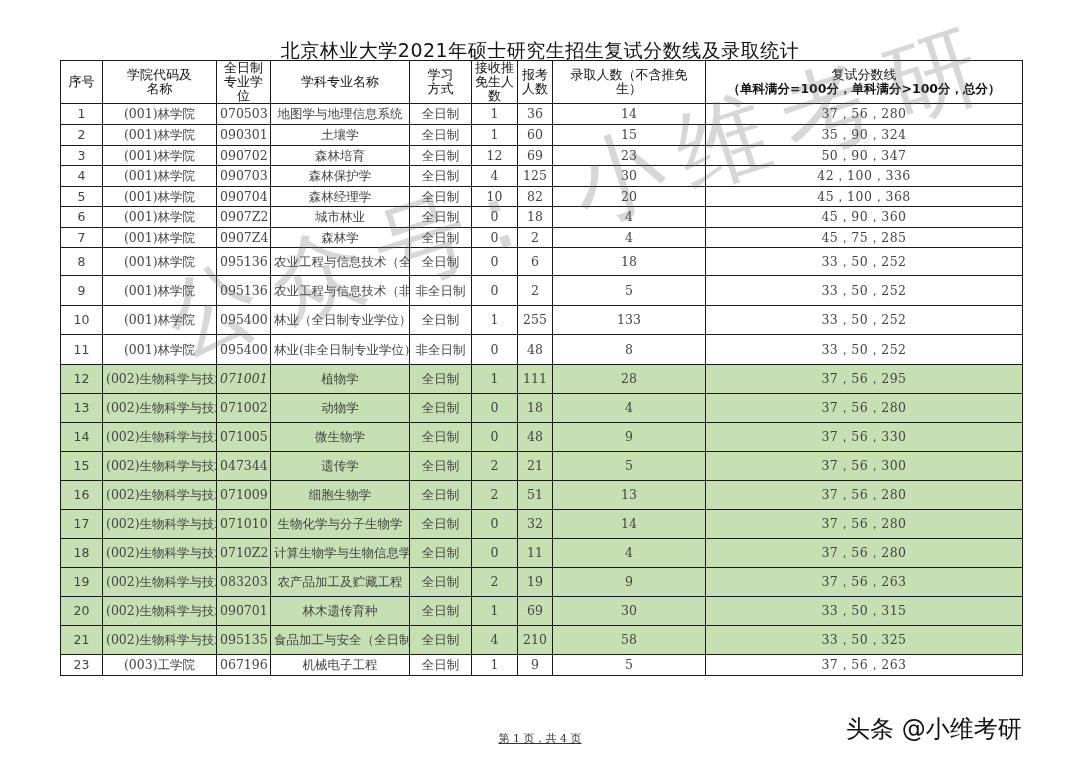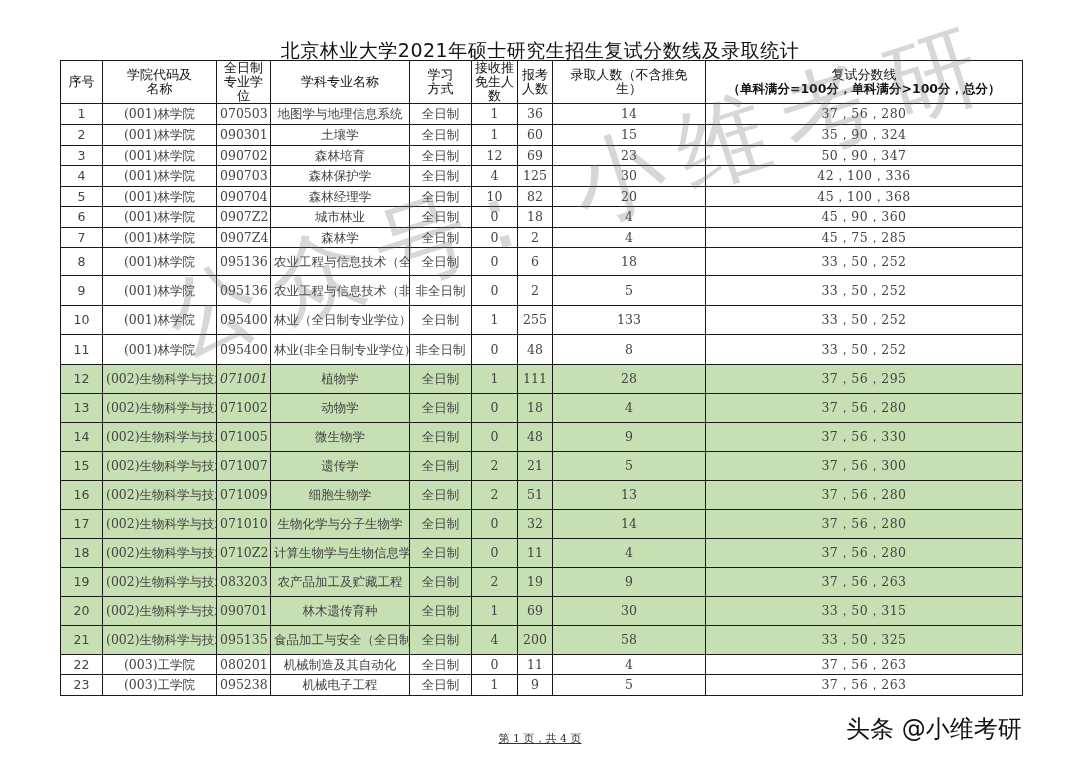--- a/index.html
+++ b/index.html
@@ -226,21 +226,21 @@
         <td class="left" style="height: 28px;">微生物学</td>
         <td style="height: 28px;">全日制</td>
         <td style="height: 28px;">0</td>
         <td style="height: 28px;">48</td>
         <td style="height: 28px;">9</td>
         <td class="score" style="height: 28px;">37，56，330</td>
       </tr>
       <tr class="green">
         <td class="seq" style="height: 28px;">15</td>
         <td class="wrap" style="height: 28px;">(002)生物科学与技术学院</td>
-        <td style="height: 28px;">071007</td>
+        <td style="height: 28px;">047344</td>
         <td class="left" style="height: 28px;">遗传学</td>
         <td style="height: 28px;">全日制</td>
         <td style="height: 28px;">2</td>
         <td style="height: 28px;">21</td>
         <td style="height: 28px;">5</td>
         <td class="score" style="height: 28px;">37，56，300</td>
       </tr>
       <tr class="green">
         <td class="seq" style="height: 28px;">16</td>
         <td class="wrap" style="height: 28px;">(002)生物科学与技术学院</td>
@@ -296,39 +296,28 @@
         <td style="height: 28px;">30</td>
         <td class="score" style="height: 28px;">33，50，315</td>
       </tr>
       <tr class="green">
         <td class="seq" style="height: 28px;">21</td>
         <td class="wrap" style="height: 28px;">(002)生物科学与技术学院</td>
         <td style="height: 28px;">095135</td>
         <td class="wrap" style="height: 28px;">食品加工与安全（全日制专业学位）</td>
         <td style="height: 28px;">全日制</td>
         <td style="height: 28px;">4</td>
-        <td style="height: 28px;">200</td>
+        <td style="height: 28px;">210</td>
         <td style="height: 28px;">58</td>
         <td class="score" style="height: 28px;">33，50，325</td>
       </tr>
       <tr class="">
-        <td class="seq" style="height: 19px;">22</td>
-        <td class="left" style="height: 19px;">(003)工学院</td>
-        <td style="height: 19px;">080201</td>
-        <td class="left" style="height: 19px;">机械制造及其自动化</td>
-        <td style="height: 19px;">全日制</td>
-        <td style="height: 19px;">0</td>
-        <td style="height: 19px;">11</td>
-        <td style="height: 19px;">4</td>
-        <td class="score" style="height: 19px;">37，56，263</td>
-      </tr>
-      <tr class="">
         <td class="seq" style="height: 20px;">23</td>
         <td class="left" style="height: 20px;">(003)工学院</td>
-        <td style="height: 20px;">095238</td>
+        <td style="height: 20px;">067196</td>
         <td class="left" style="height: 20px;">机械电子工程</td>
         <td style="height: 20px;">全日制</td>
         <td style="height: 20px;">1</td>
         <td style="height: 20px;">9</td>
         <td style="height: 20px;">5</td>
         <td class="score" style="height: 20px;">37，56，263</td>
       </tr>
     </tbody>
 </table>
 

